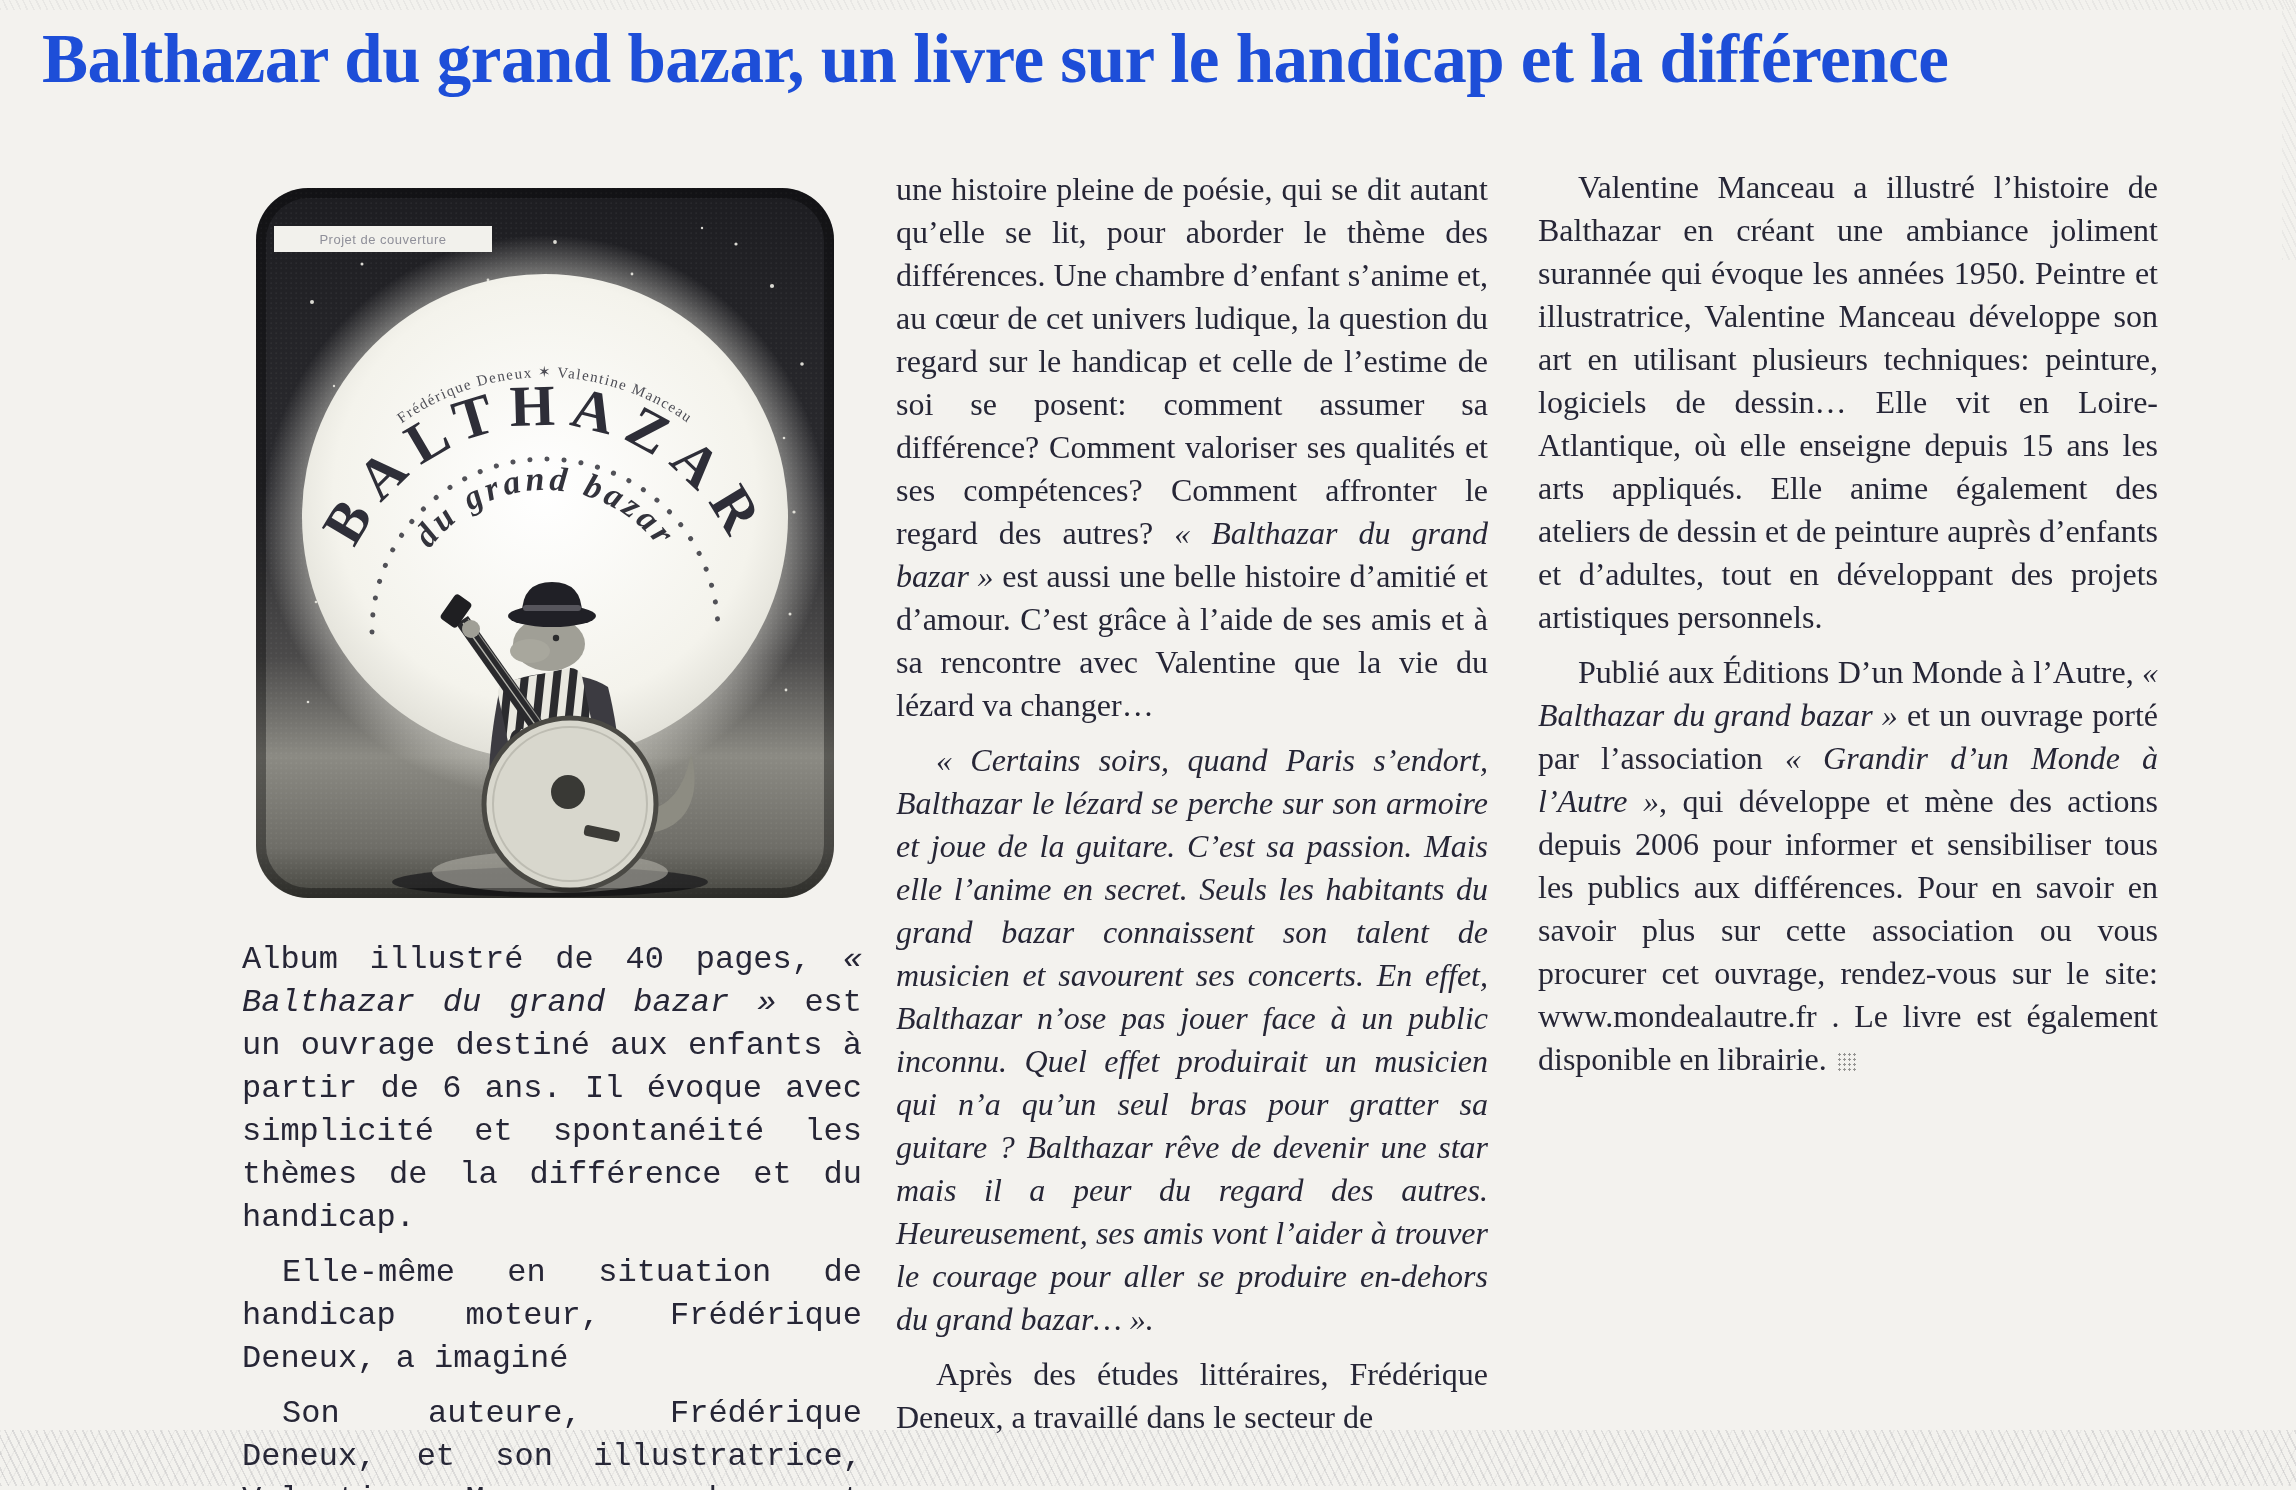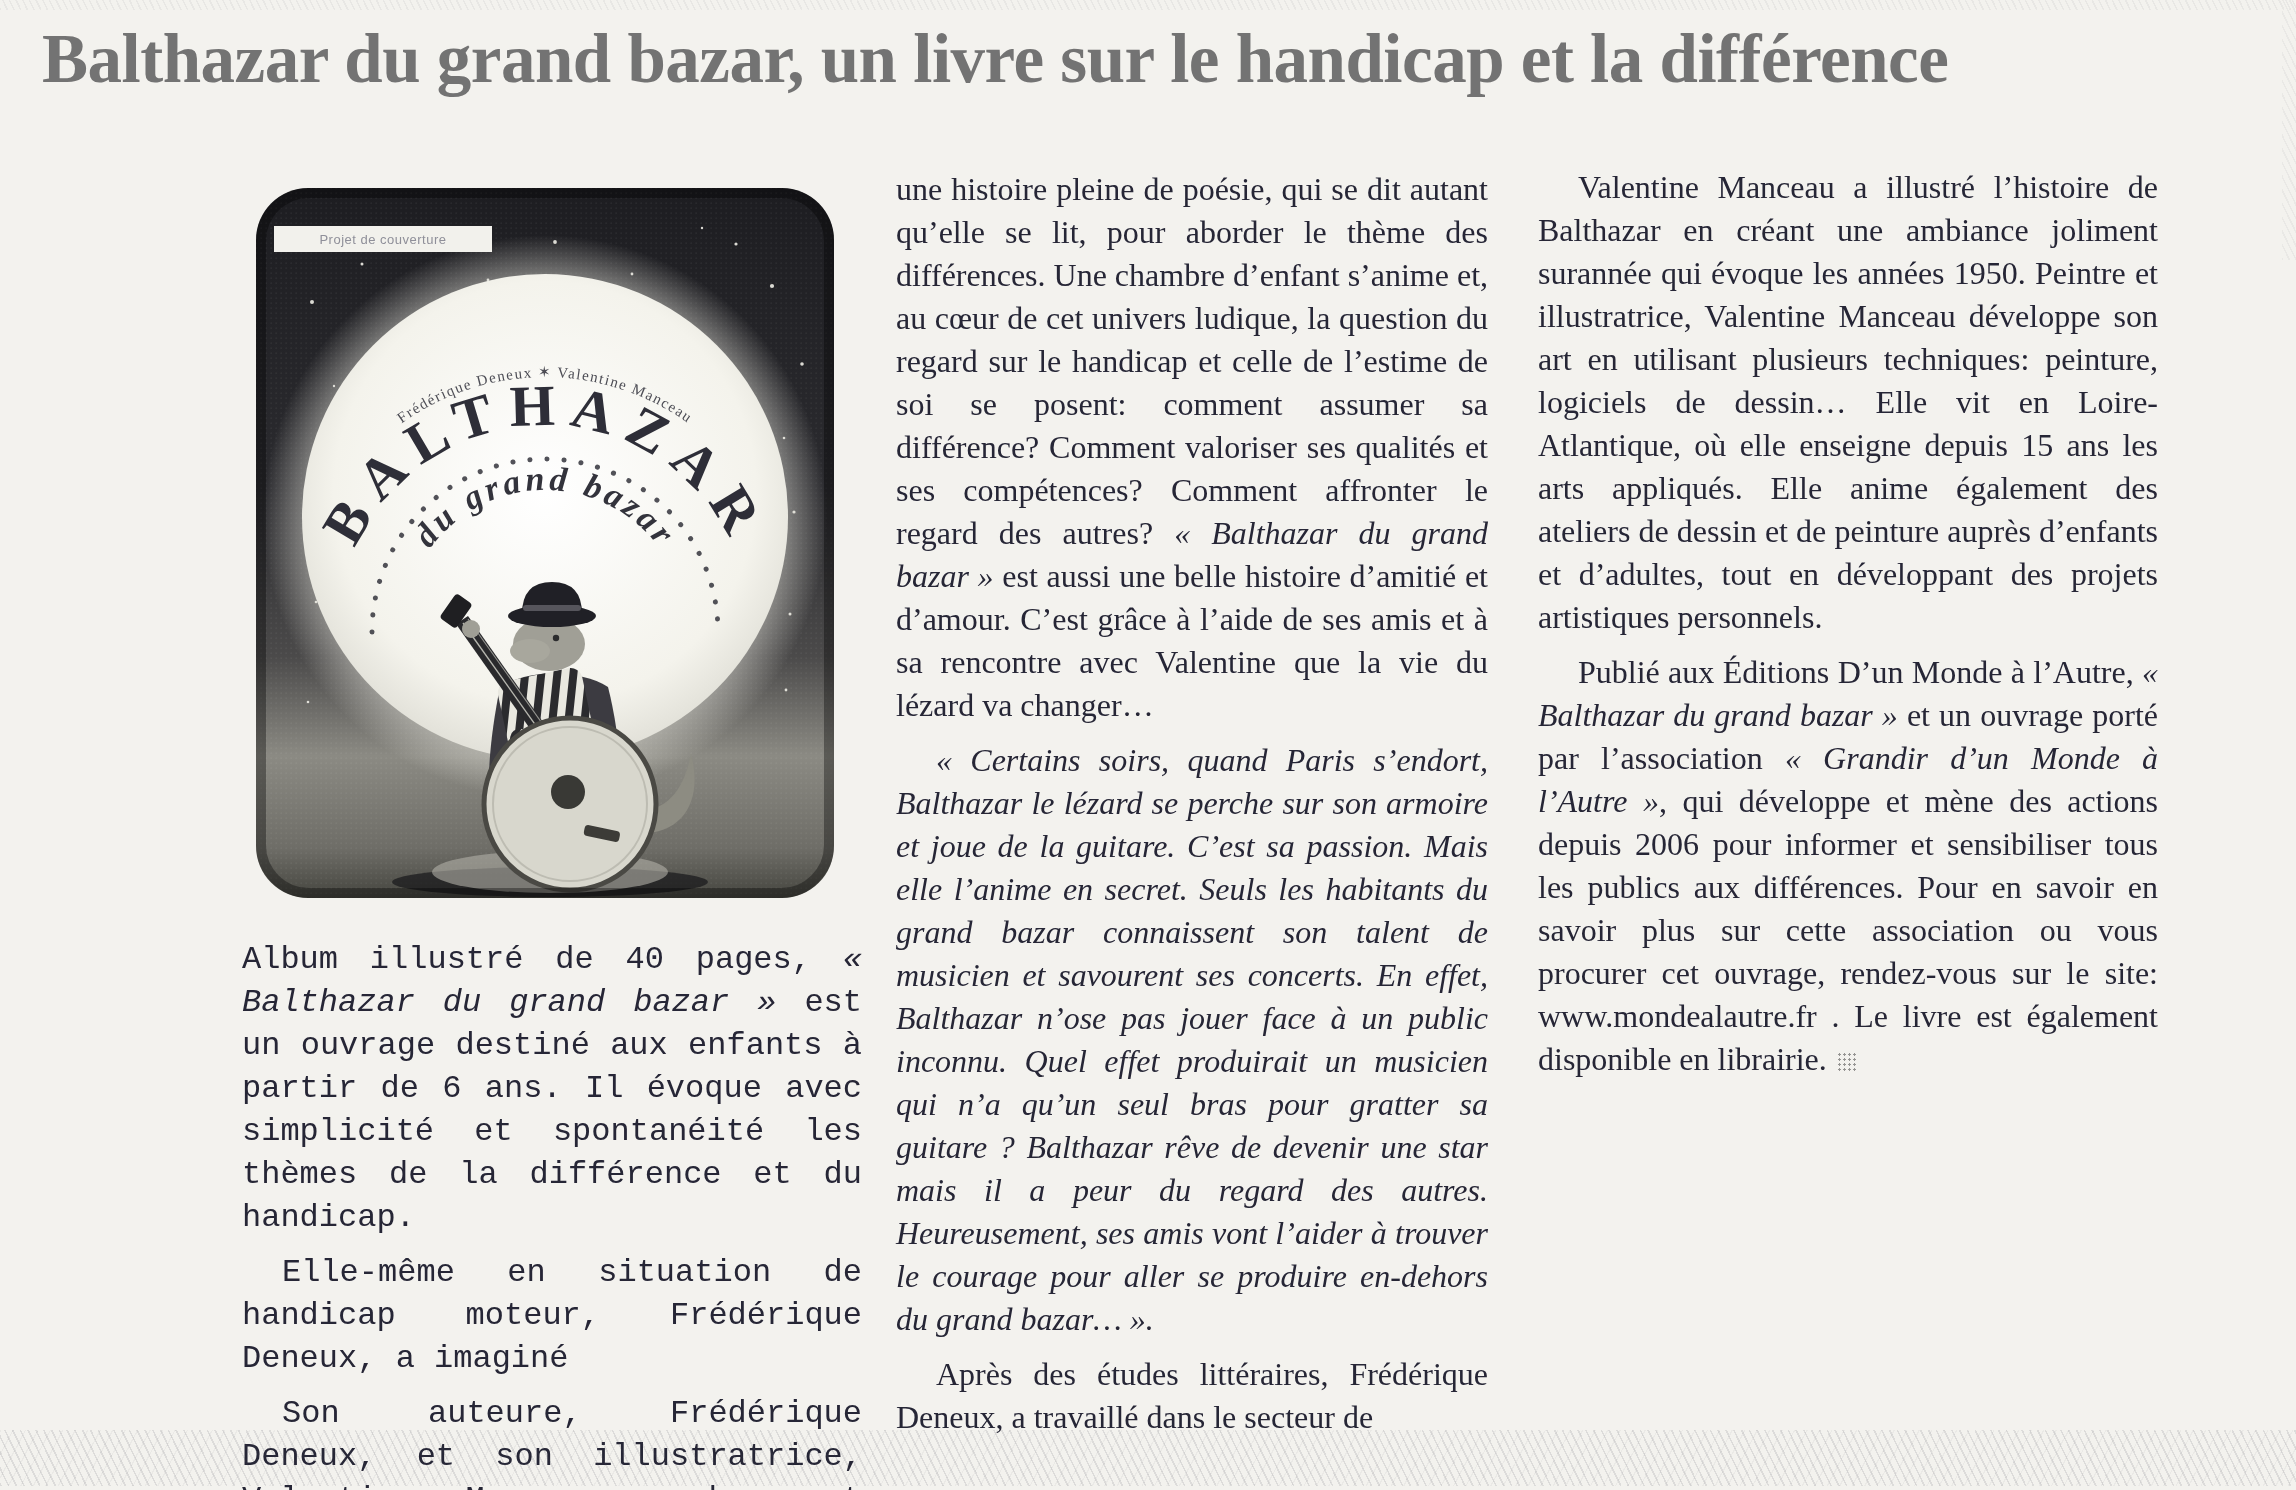--- a/index.html
+++ b/index.html
@@ -21,21 +21,21 @@
     top:0;height:10px;opacity:.45;
     background:repeating-linear-gradient(64deg, rgba(70,70,85,.14) 0 1.5px, rgba(0,0,0,0) 1.5px 6px);
   }
   .hatch-right{
     left:auto;right:0;top:0;width:14px;height:260px;opacity:.35;
     background:repeating-linear-gradient(64deg, rgba(70,70,85,.16) 0 1.5px, rgba(0,0,0,0) 1.5px 6px);
   }
   .title{
     position:absolute;left:42px;top:20px;margin:0;width:2210px;
     font-size:69px;font-weight:bold;letter-spacing:-.5px;white-space:nowrap;
-    color:#737373;
+    color:#1d4ed8;
   }
   .cover{position:absolute;left:250px;top:182px;width:590px;height:722px;}
   .col{position:absolute;font-size:32px;line-height:43px;text-align:justify;hyphens:auto;}
   .col p{margin:12px;}
   .col p.ind{text-indent:40px;}
   .it{font-style:italic;}
   .caption-col{left:230px;top:926px;width:644px;font-family:Liberation Mono, monospace;}
   .middle-col{left:884px;top:156px;width:616px;}
   .right-col{left:1526px;top:154px;width:644px;}
   .endmark{

